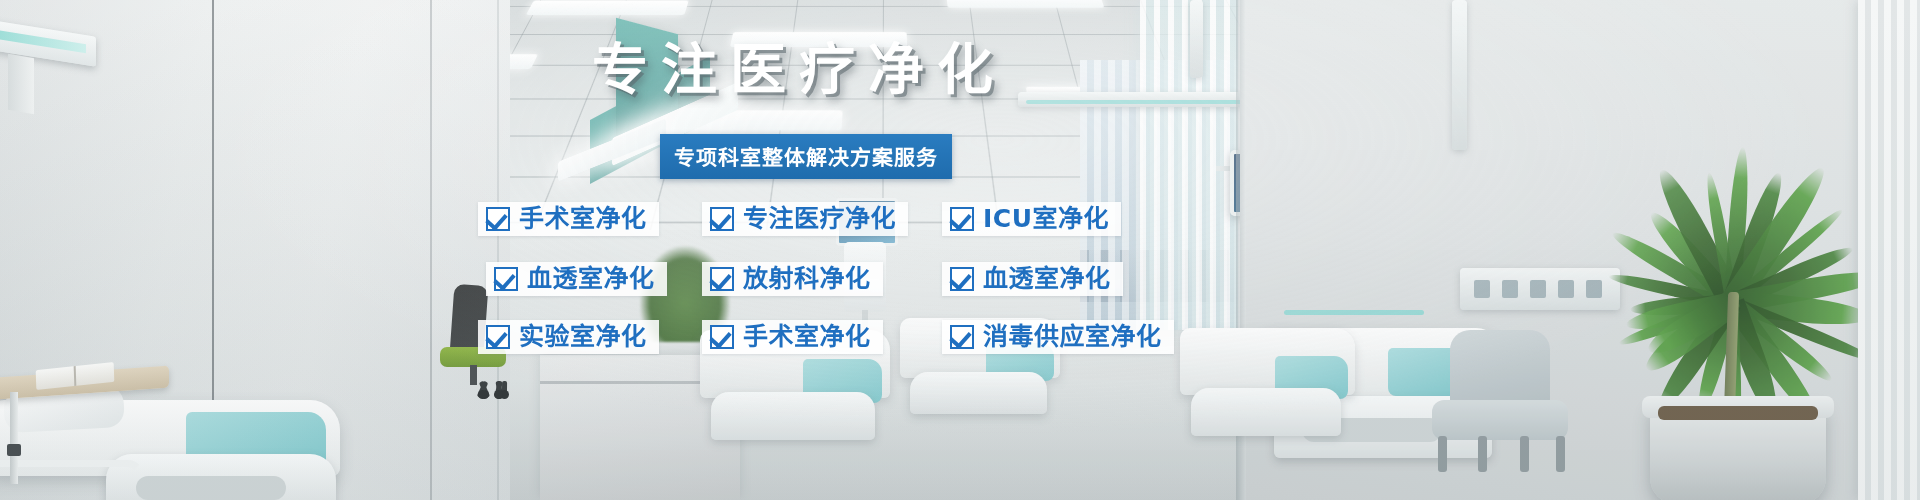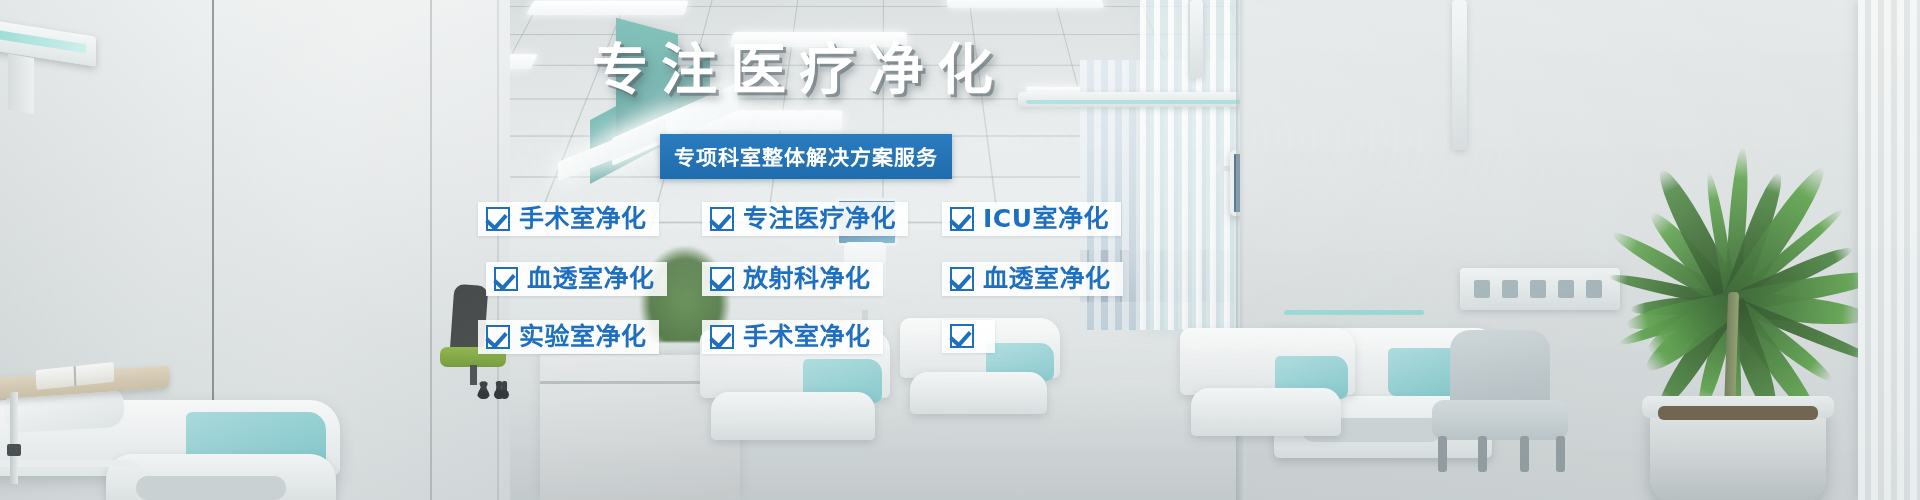--- a/index.html
+++ b/index.html
@@ -675,16 +675,17 @@
         <div class="gitem abs-item" style="left: 8px; top: 118px;">
           <span class="cbox"></span>
           <span class="glabel">实验室净化</span>
         </div>
         <div class="gitem abs-item" style="left: 232px; top: 118px;">
           <span class="cbox"></span>
           <span class="glabel">手术室净化</span>
         </div>
         <div class="gitem abs-item" style="left: 472px; top: 118px;">
           <span class="cbox"></span>
+          <span class="glabel">消毒供应室净化</span>
         </div>
       </div>
   </div>
 </div>
 
 </body></html>

